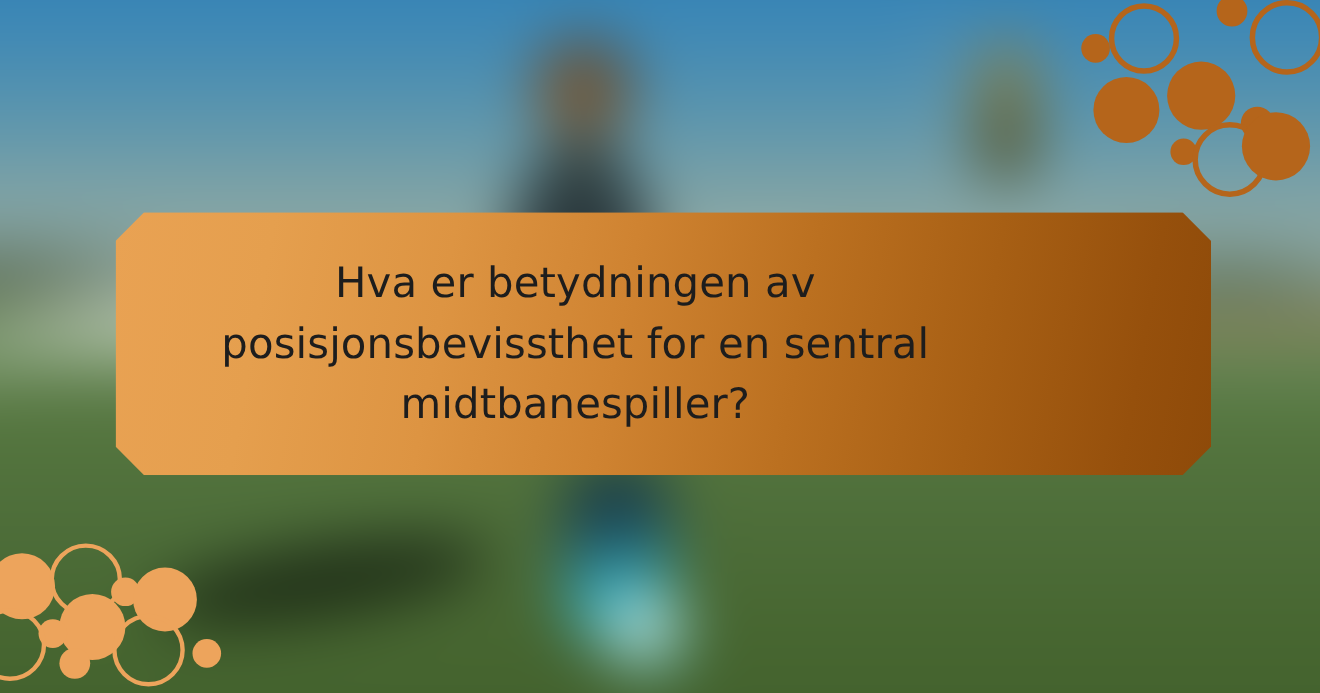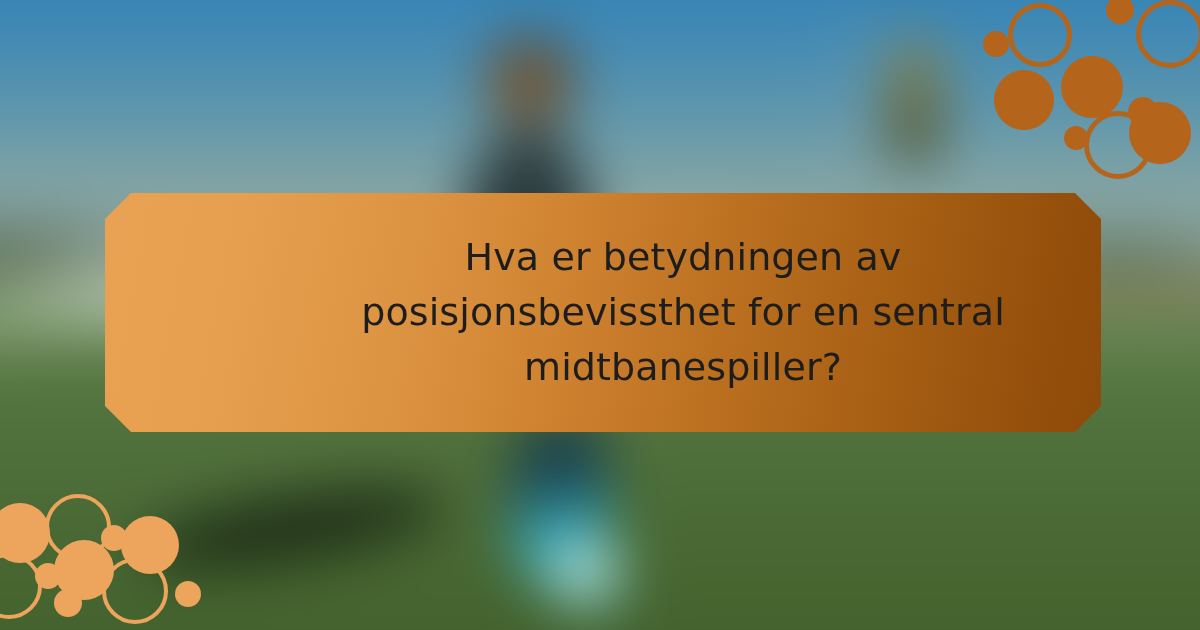--- a/index.html
+++ b/index.html
@@ -194,21 +194,21 @@
         970px 0px, 996px 26px,
         996px 213px, 970px 239px,
         26px 239px, 0px 213px);
     clip-path: polygon(
         0px 26px, 26px 0px,
         970px 0px, 996px 26px,
         996px 213px, 970px 239px,
         26px 239px, 0px 213px);
     display: flex;
     align-items: center;
-    justify-content: flex-end;
+    justify-content: flex-start;
     box-sizing: border-box;
     padding: 0 48px;
     border-radius: 18px;
   }
   .banner-text {
     font-family: "DejaVu Sans", sans-serif;
     font-size: 38px;
     line-height: 1.45;
     font-weight: 400;
     color: #1d1d1d;

